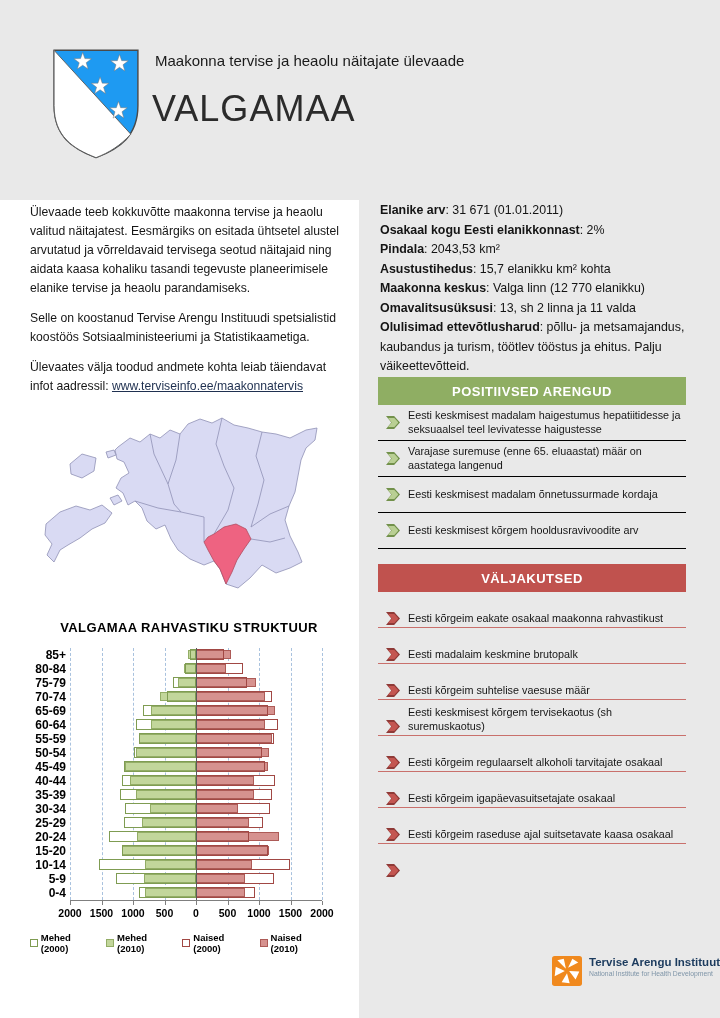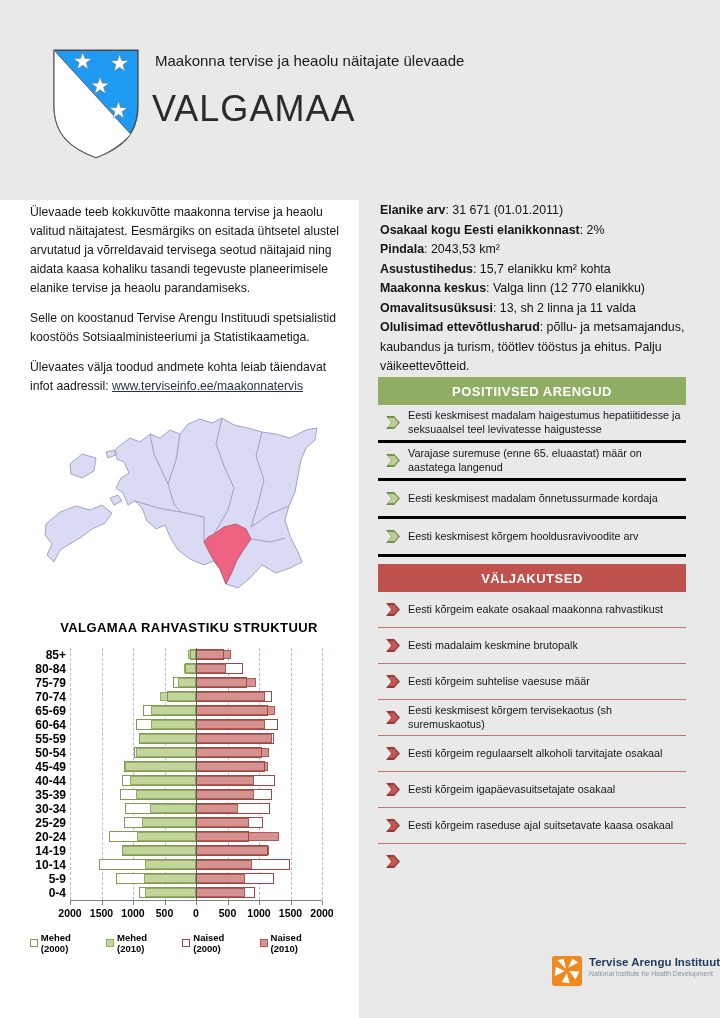--- a/index.html
+++ b/index.html
@@ -25,22 +25,22 @@
   .facts b{font-weight:700;}
 
   
   .box{position:absolute;left:378px;width:308px;}
   .box-header{height:28px;display:flex;align-items:center;justify-content:center;
     color:#fff;font-weight:700;font-size:13px;letter-spacing:.5px;}
   .box-header.green{background:#8fae63;}
   .box-header.red{background:#c0524e;}
   .box ul{list-style:none;margin:0;padding:0;}
   .box li{display:flex;align-items:center;min-height:31px;padding:2px 0;}
-  .box.greenbox li{border-bottom:3px solid #000000;}
-  .box.redbox li{border-bottom:1px solid #c9706c;}
+  .box.greenbox li{border-bottom:1px solid #000000;}
+  .box.redbox li{border-bottom:1px solid #c9706c;align-items:flex-end;}
   .box.redbox li:last-child{border-bottom:none;}
   .bullet{flex:0 0 30px;display:flex;justify-content:center;}
   .chev{position:relative;width:14px;height:13px;
     clip-path:polygon(0 0,58% 0,100% 50%,58% 100%,0 100%,38% 50%);}
   .chev i{position:absolute;inset:1.6px;display:block;
     clip-path:polygon(0 0,58% 0,100% 50%,58% 100%,0 100%,38% 50%);}
   .chev.green{background:#72914b;} .chev.green i{background:#b9cf93;}
   .chev.red{background:#8f3a37;} .chev.red i{background:#c45651;}
   .item-text{font-size:10.8px;line-height:13.5px;color:#161616;width:275px;}
 
@@ -130,21 +130,21 @@
         <div>65-69</div>
         <div>60-64</div>
         <div>55-59</div>
         <div>50-54</div>
         <div>45-49</div>
         <div>40-44</div>
         <div>35-39</div>
         <div>30-34</div>
         <div>25-29</div>
         <div>20-24</div>
-        <div>14-19</div>
+        <div>15-20</div>
         <div>10-14</div>
         <div>5-9</div>
         <div>0-4</div>
       </div>
     <div class="plot" id="plot">
         <div class="gridline" style="left: 0px;"></div>
         <div class="gridline" style="left: 31.5px;"></div>
         <div class="gridline" style="left: 63px;"></div>
         <div class="gridline" style="left: 94.5px;"></div>
         <div class="gridline" style="left: 157.5px;"></div>

